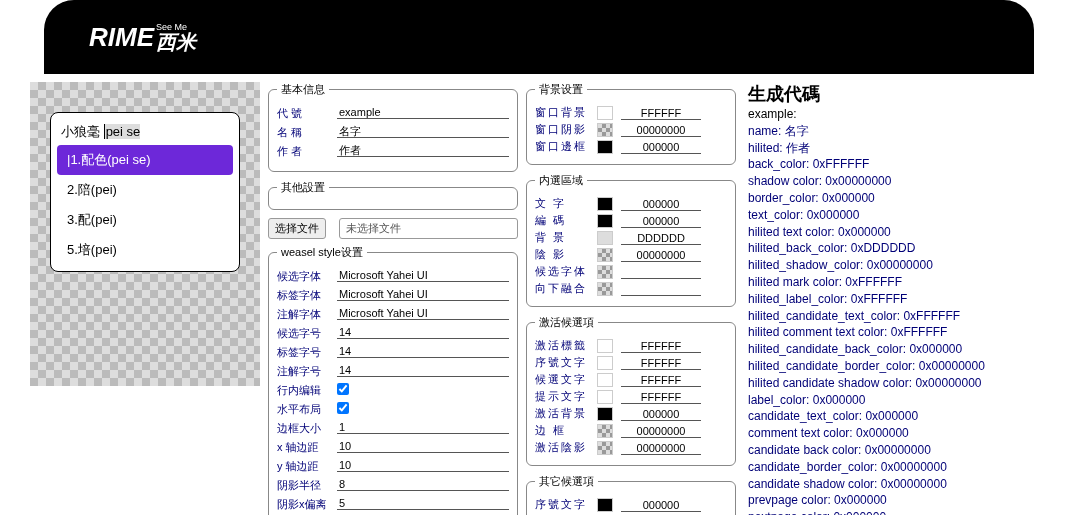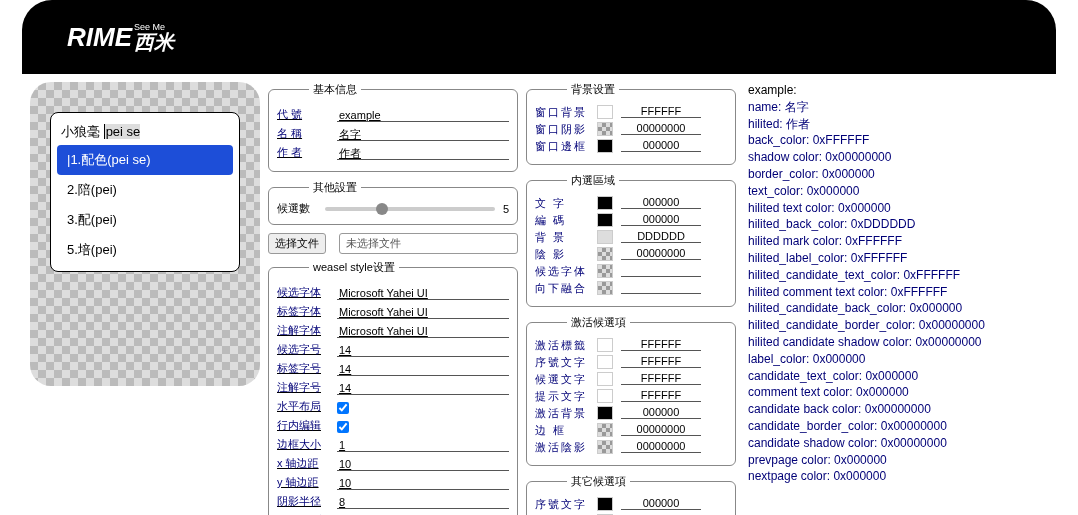--- a/index.html
+++ b/index.html
@@ -1,48 +1,48 @@
 <!DOCTYPE html>
 <html><head>
 <meta charset="utf-8">
 <style>
 * { margin: 0; padding: 0; box-sizing: border-box; }
 body { font-family: Arial, "Microsoft YaHei", sans-serif; font-size: 11px; background: #fff; }
 .page { width: 1078px; height: 515px; overflow: hidden; position: relative; }
-.header { background: #000; color: #fff; height: 74px; border-radius: 30px 30px 0 0; margin: 0 22px; display: flex; align-items: center; padding-left: 45px; }
+.header { background: #000; color: #fff; height: 74px; border-radius: 30px 30px 0 0; margin: 0 44px; display: flex; align-items: center; padding-left: 45px; }
 .logo-main { font-size: 26px; font-weight: bold; font-style: italic; }
 .logo-sub { display: inline-block; margin-left: 2px; }
 .logo-see { font-size: 9px; display: block; line-height: 1; }
 .logo-xi { font-size: 20px; font-weight: bold; font-style: italic; line-height: 1; }
 .content { display: flex; padding: 0 30px; gap: 8px; }
 .preview-col { width: 230px; padding: 8px 0; }
-.preview-area { background: repeating-conic-gradient(#bbb 0% 25%, #ddd 0% 50%) 0 0 / 16px 16px; height: 304px; padding: 30px 20px; border-radius: 21px; }
+.preview-area { background: repeating-conic-gradient(#bbb 0% 25%, #ddd 0% 50%) 0 0 / 16px 16px; height: 304px; padding: 30px 20px; }
 .candbox { background: #fff; border: 1px solid #000; border-radius: 8px; padding: 6px; }
 .preedit { padding: 4px; font-size: 13px; }
 .preedit .cursor { border-left: 1px solid #000; padding-left: 1px; }
 .cand { padding: 6px 10px; font-size: 13px; border-radius: 4px; }
-.cand.sel { background: #1d4ed8; color: #fff; }
+.cand.sel { background: #6d28d9; color: #fff; }
 .cand.bold { font-weight: bold; }
 .form-col { width: 250px; padding: 8px 0; }
 .color-col { width: 210px; padding: 8px 0; }
 .code-col { flex: 1; padding: 8px 4px; }
 fieldset { border: 1px solid #888; border-radius: 6px; padding: 6px 8px 8px; margin-bottom: 8px; font-size: 11px; }
-legend { padding: 0 4px; margin-left: 32px; }
-.frow { display: flex; align-items: flex-end; gap: 6px; margin: 3px 0; min-height: 16px; text-decoration: underline; }
+legend { padding: 0 4px; }
+.frow { display: flex; align-items: flex-start; gap: 6px; margin: 3px 0; min-height: 16px; }
 .frow .lbl2 { width: 54px; color: #007; }
 .frow input[type=text] { border: none; border-bottom: 1px solid #555; font-size: 11px; padding: 0 2px; flex: 1; min-width: 0; background: transparent; }
 .frow input[type=checkbox] { width: 12px; height: 12px; }
 .slider-row { display: flex; align-items: center; gap: 8px; }
 .slider-row .lblw { width: 40px; }
 .slider { flex: 1; height: 4px; background: #ccc; border-radius: 2px; position: relative; }
 .slider .thumb { position: absolute; left: 30%; top: -4px; width: 12px; height: 12px; border-radius: 50%; background: #888; }
 .file-row { display: flex; gap: 13px; margin-bottom: 6px; }
 .file-row button { font-size: 11px; padding: 2px 6px; border: 1px solid #999; background: #eee; border-radius: 3px; }
 .file-row .fname { border: 1px solid #999; padding: 2px 6px; font-size: 11px; border-radius: 3px; color: #555; flex: 1; }
-.crow { display: flex; align-items: flex-start; gap: 8px; margin: 2px 0; }
+.crow { display: flex; align-items: flex-end; gap: 8px; margin: 2px 0; }
 .crow .clbl { width: 54px; color: #007; letter-spacing: 2px; }
 .crow .swatch { width: 16px; height: 14px; border: 1px solid #ccc; }
 .crow .swatch.trans { background: repeating-conic-gradient(#999 0% 25%, #ddd 0% 50%) 0 0 / 8px 8px; }
 .crow input { border: none; border-bottom: 1px solid #555; width: 80px; font-size: 11px; text-align: center; background: transparent; }
 .code-title { font-size: 18px; font-weight: bold; }
 .code-line { color: #007; font-size: 12px; line-height: 1.4; }
 .code-line.head { color: #000; }
 </style>
 </head>
 <body>
@@ -87,27 +87,20 @@
             <input type="text" value="名字" style="">
           </div>
         <div class="frow">
             <span class="lbl2">作  者</span>
             <input type="text" value="作者" style="">
           </div>
       </fieldset>
 
       <fieldset>
         <legend>其他設置</legend>
-        <div class="slider-row">
-          <span class="lblw">候選數</span>
-          <div class="slider">
-              <div class="thumb"></div>
-            </div>
-          <span>5</span>
-        </div>
       </fieldset>
 
       <div class="file-row">
         <button>选择文件</button>
         <span class="fname">未选择文件</span>
       </div>
 
       <fieldset>
         <legend>weasel style设置</legend>
         <div id="style-rows">
@@ -129,25 +122,25 @@
             </div>
             <div class="frow">
               <span class="lbl2">标签字号</span>
               <input type="text" value="14" style="">
             </div>
             <div class="frow">
               <span class="lbl2">注解字号</span>
               <input type="text" value="14" style="">
             </div>
             <div class="frow">
+              <span class="lbl2">行内编辑</span>
+              <input type="checkbox" checked="" style="">
+            </div>
+            <div class="frow">
               <span class="lbl2">水平布局</span>
-              <input type="checkbox" checked="" style="">
-            </div>
-            <div class="frow">
-              <span class="lbl2">行内编辑</span>
               <input type="checkbox" checked="" style="">
             </div>
             <div class="frow">
               <span class="lbl2">边框大小</span>
               <input type="text" value="1" style="">
             </div>
             <div class="frow">
               <span class="lbl2">x 轴边距</span>
               <input type="text" value="10" style="">
             </div>
@@ -273,30 +266,32 @@
             </div>
             <div class="crow">
               <span class="clbl">候選文字</span>
               <span class="swatch" style="background:#000"></span>
             </div>
           </div>
       </fieldset>
     </div>
 
     <div class="code-col">
+      <div class="code-title">生成代碼</div>
       <div class="code-line head">example:</div>
       <div id="code-lines">
           <div class="code-line">  name: 名字</div>
           <div class="code-line">  hilited: 作者</div>
           <div class="code-line">  back_color: 0xFFFFFF</div>
           <div class="code-line">  shadow color: 0x00000000</div>
           <div class="code-line">  border_color: 0x000000</div>
           <div class="code-line">  text_color: 0x000000</div>
           <div class="code-line">  hilited text color: 0x000000</div>
           <div class="code-line">  hilited_back_color: 0xDDDDDD</div>
+          <div class="code-line">  hilited_shadow_color: 0x00000000</div>
           <div class="code-line">  hilited mark color: 0xFFFFFF</div>
           <div class="code-line">  hilited_label_color: 0xFFFFFF</div>
           <div class="code-line">  hilited_candidate_text_color: 0xFFFFFF</div>
           <div class="code-line">  hilited comment text color: 0xFFFFFF</div>
           <div class="code-line">  hilited_candidate_back_color: 0x000000</div>
           <div class="code-line">  hilited_candidate_border_color: 0x00000000</div>
           <div class="code-line">  hilited candidate shadow color: 0x00000000</div>
           <div class="code-line">  label_color: 0x000000</div>
           <div class="code-line">  candidate_text_color: 0x000000</div>
           <div class="code-line">  comment text color: 0x000000</div>

